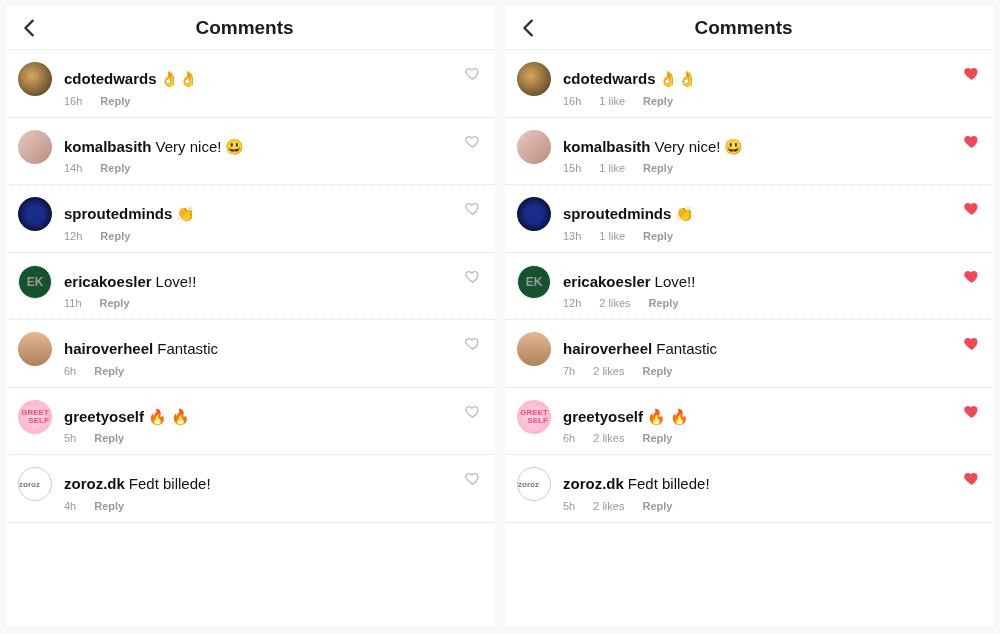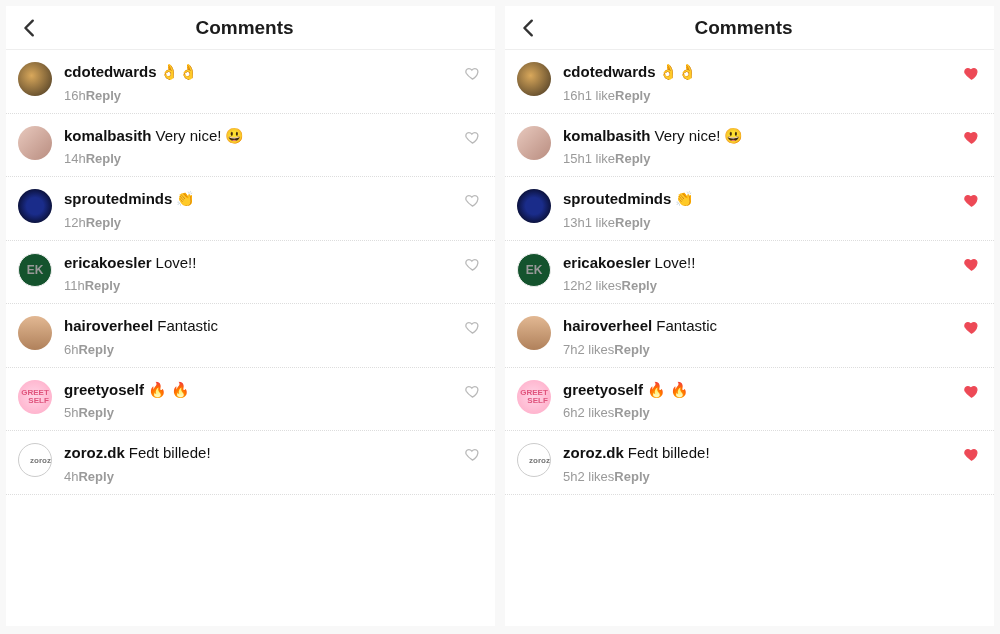--- a/index.html
+++ b/index.html
@@ -60,49 +60,51 @@
     }
     .avatar {
       width: 34px;
       height: 34px;
       border-radius: 50%;
       flex: 0 0 34px;
     }
     .body {
       flex: 1 1 auto;
       min-width: 0;
+      margin-top: 7px;
     }
     .line1 { font-size: 15px; color: #111; line-height: 1.3; }
     .uname { font-weight: 700; margin-right: 4px; }
     .line2 {
       margin-top: 6px;
-      font-size: 13px;
+      font-size: 11px;
       color: #9a9a9a;
       display: flex;
+      gap: 18px;
     }
     .line2 .reply { font-weight: 600; cursor: pointer; text-align: center; }
     .line2 .likes { font-weight: 400; }
     .heart {
       flex: 0 0 22px;
       margin-top: 4px;
       display: flex;
       align-items: center;
       justify-content: center;
       cursor: pointer;
     }
     .heart svg { width: 15px; height: 15px; }
 
     
     .av-1 { background: radial-gradient(circle at 40% 40%, #d9a85b, #413320); }
     .av-2 { background: linear-gradient(135deg, #e8c9be, #b98d80); }
     .av-3 { background: radial-gradient(circle at 50% 50%, #1a2c8a 35%, #0c1340 70%); }
     .av-4 { background: #14532d; display:flex; align-items:center; justify-content:center; color:#999; font-size:12px; font-weight:600; border:1px solid #eee; }
     .av-5 { background: linear-gradient(180deg, #e2b893, #b0815b); }
     .av-6 { background: radial-gradient(circle at 48% 48%, #ffd5e6, #ffa7c4); display:flex; align-items:center; justify-content:center; color:#e0547d; font-size:8px; font-weight:800; text-align:right; line-height:1; }
-    .av-7 { background: #fff; border:1px solid #ccc; display:flex; align-items:center; justify-content:flex-end; color:#777; font-size:8px; font-weight:700; }
+    .av-7 { background: #fff; border:1px solid #ccc; display:flex; align-items:center; justify-content:flex-start; color:#777; font-size:8px; font-weight:700; }
   </style>
 </head>
 <body>
 
 <div class="container">
   <div class="panel">
     <div class="header">
       <div class="back">
         <svg viewBox="0 0 24 24" fill="none" stroke-width="2.6" stroke-linecap="round" stroke-linejoin="round">
             <polyline points="15 4 7 12 15 20"></polyline>

